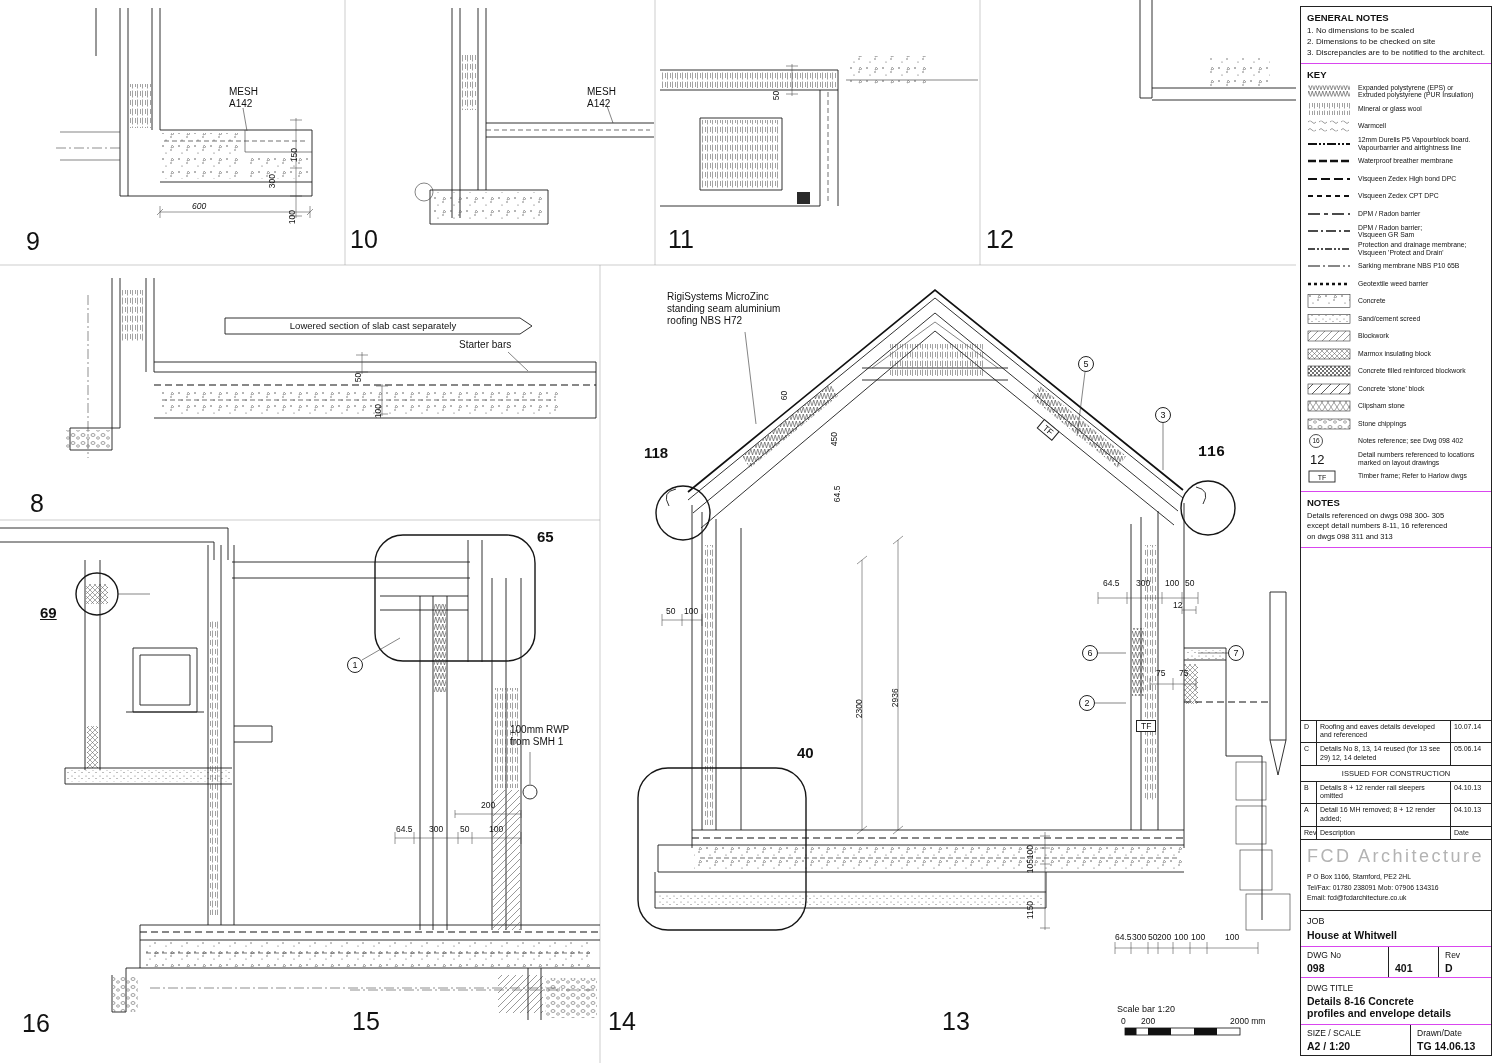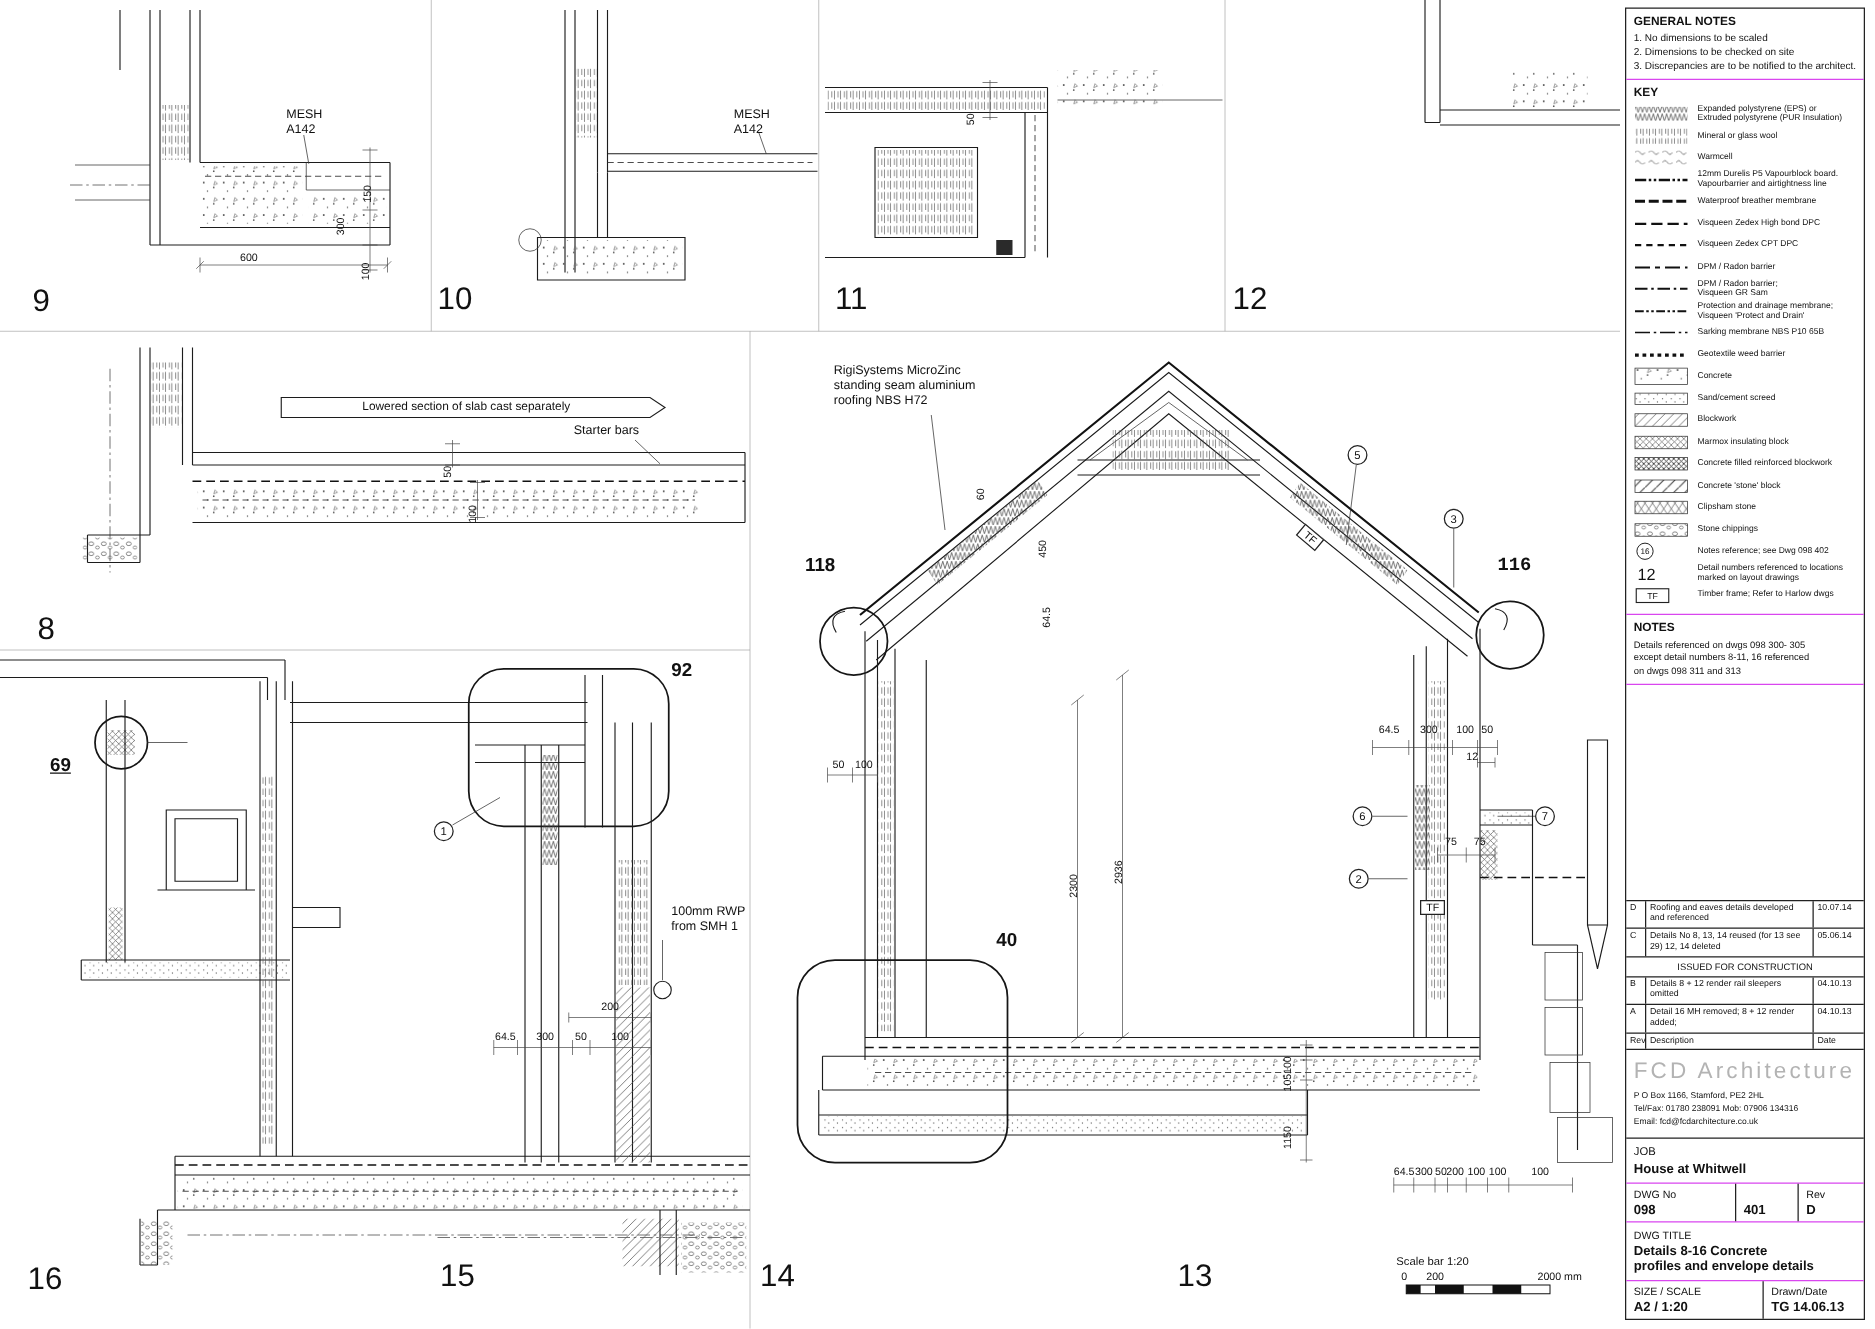--- a/index.html
+++ b/index.html
@@ -256,39 +256,39 @@
       <div class="ann num" style="left: 350px; top: 224px;">10</div>
       <div class="ann num" style="left: 668px; top: 224px;">11</div>
       <div class="ann num" style="left: 986px; top: 224px;">12</div>
       <div class="ann num" style="left: 30px; top: 488px;">8</div>
       <div class="ann num" style="left: 22px; top: 1008px;">16</div>
       <div class="ann num" style="left: 352px; top: 1006px;">15</div>
       <div class="ann num" style="left: 608px; top: 1006px;">14</div>
       <div class="ann num" style="left: 942px; top: 1006px;">13</div>
       <div class="ann co" style="left: 644px; top: 444px;">118</div>
       <div class="ann co" style="left: 1198px; top: 444px; font-family: Liberation Mono, monospace;">116</div>
-      <div class="ann co" style="left: 537px; top: 528px;">92</div>
+      <div class="ann co" style="left: 537px; top: 528px;">65</div>
       <div class="ann co" style="left: 40px; top: 604px; text-decoration: underline;">69</div>
       <div class="ann co" style="left: 797px; top: 744px;">40</div>
       <div class="ann lb" style="left: 229px; top: 86px;">MESH
 A142</div>
       <div class="ann lb" style="left: 587px; top: 86px;">MESH
 A142</div>
       <div class="ann lb" style="left: 230px; top: 320px; width: 286px; text-align: center; font-size: 9.5px;">Lowered section of slab cast separately</div>
       <div class="ann lb" style="left: 459px; top: 339px;">Starter bars</div>
       <div class="ann lb" style="left: 667px; top: 291px;">RigiSystems MicroZinc
 standing seam aluminium
 roofing NBS H72</div>
-      <div class="ann lb" style="left: 537px; top: 724px;">100mm RWP
+      <div class="ann lb" style="left: 510px; top: 724px;">100mm RWP
 from SMH 1</div>
       <div class="ann lb" style="left: 1117px; top: 1004px; font-size: 9px;">Scale bar  1:20</div>
       <div class="ann dm" style="left: 1121px; top: 1016px;">0</div>
       <div class="ann dm" style="left: 1141px; top: 1016px;">200</div>
       <div class="ann dm" style="left: 1230px; top: 1016px;">2000 mm</div>
-      <div class="ann dm" style="left: 192px; top: 201px;">600</div>
+      <div class="ann dm" style="left: 192px; top: 201px; font-style: italic;">600</div>
       <div class="ann dr" style="left: 299px; top: 152px;">150</div>
       <div class="ann dr" style="left: 277px; top: 178px;">300</div>
       <div class="ann dr" style="left: 297px; top: 214px;">100</div>
       <div class="ann dr" style="left: 781px; top: 90px;">50</div>
       <div class="ann dr" style="left: 363px; top: 372px;">50</div>
       <div class="ann dr" style="left: 383px; top: 408px;">100</div>
       <div class="ann dm" style="left: 396px; top: 824px;">64.5</div>
       <div class="ann dm" style="left: 429px; top: 824px;">300</div>
       <div class="ann dm" style="left: 460px; top: 824px;">50</div>
       <div class="ann dm" style="left: 489px; top: 824px;">100</div>

